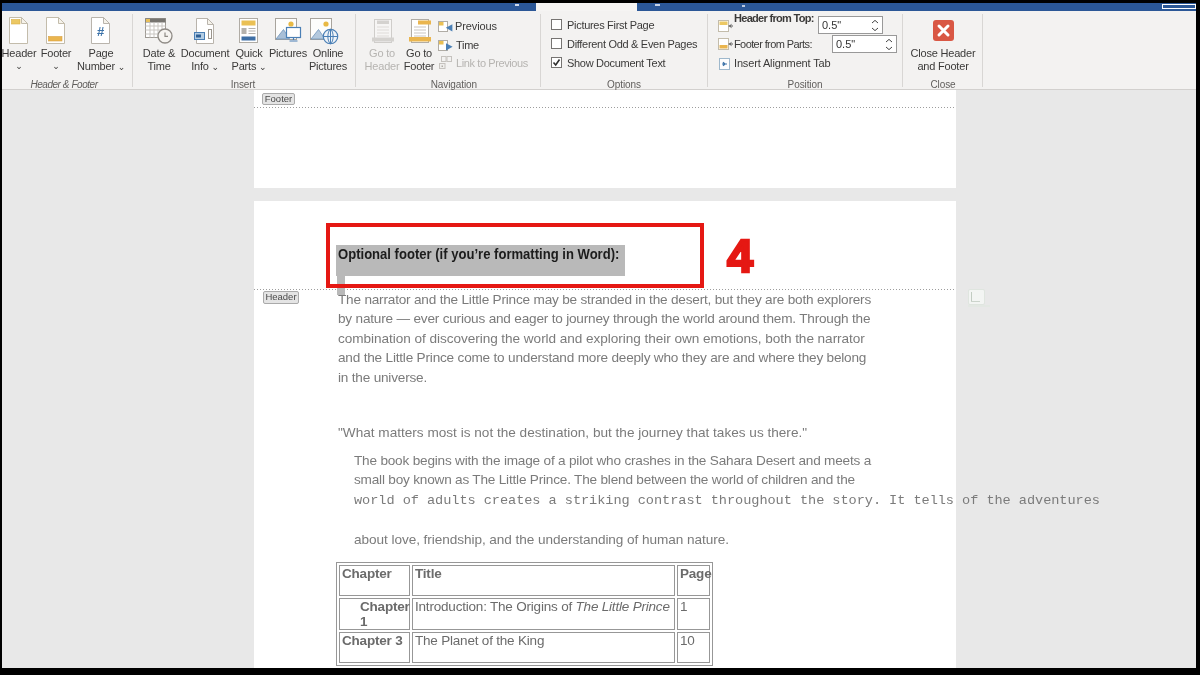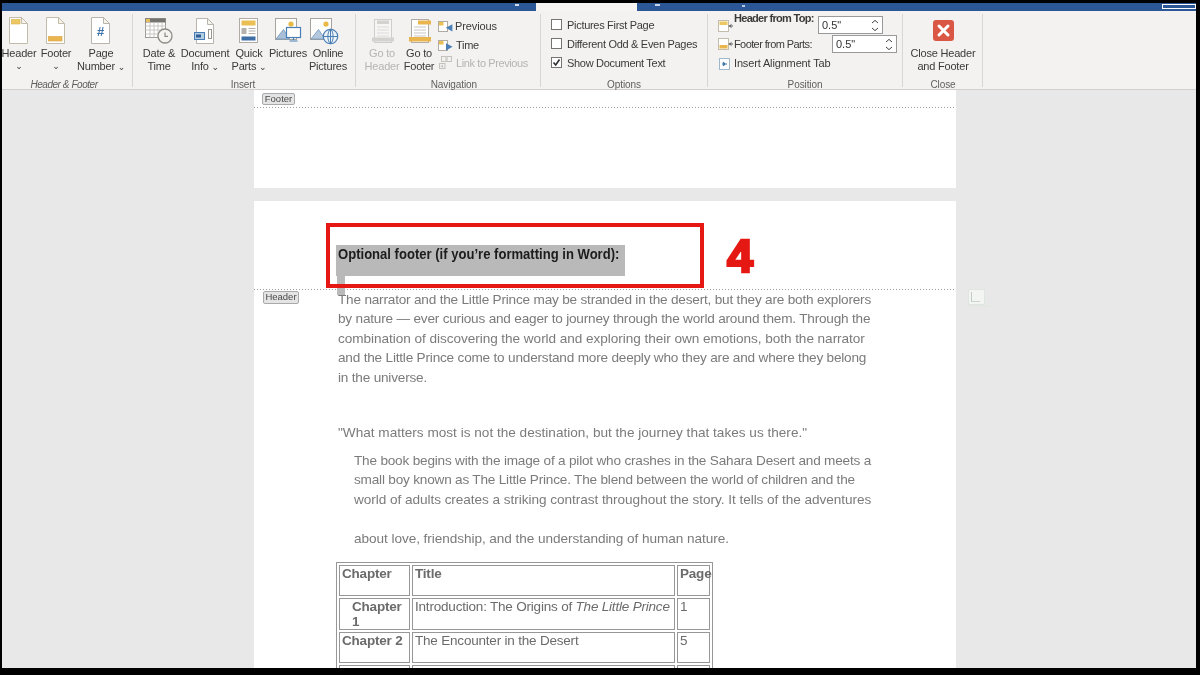--- a/index.html
+++ b/index.html
@@ -216,46 +216,41 @@
     The narrator and the Little Prince may be stranded in the desert, but they are both explorers<br>
     by nature — ever curious and eager to journey through the world around them. Through the<br>
     <span style="letter-spacing:-0.05px;">combination of discovering the world and exploring their own emotions, both the narrator</span><br>
     and the Little Prince come to understand more deeply who they are and where they belong<br>
     in the universe.
   </div>
   <div class="bodytext" style="left:338px;top:423px;letter-spacing:0;">"What matters most is not the destination, but the journey that takes us there."</div>
   <div class="bodytext" style="left:354px;top:451px;">
     The book begins with the image of a pilot who crashes in the Sahara Desert and meets a<br>
     small boy known as The Little Prince. The blend between the world of children and the<br>
-    <span style="letter-spacing:-0.05px;">world of adults creates a striking contrast throughout the story. It tells of the adventures</span><br>
+    <span style="letter-spacing:-0.05px;font-family:Liberation Mono, monospace;">world of adults creates a striking contrast throughout the story. It tells of the adventures</span><br>
     <br>
     <span style="letter-spacing:-0.06px;">about love, friendship, and the understanding of human nature.</span>
   </div>
 
   <table style="position:absolute;left:336px;top:562px;border-collapse:separate;border-spacing:2px;border:1px solid #979797;font-size:13.5px;color:#6b6b6b;table-layout:fixed;width:374px;letter-spacing:-0.2px;">
     <colgroup>
         <col style="width:71px;">
         <col style="width:263px;">
         <col style="width:33px;">
       </colgroup>
     <tbody>
         <tr>
       <td style="border:1px solid #979797;height:31px;vertical-align:top;padding:0 2px;font-weight:bold;">Chapter</td>
       <td style="border:1px solid #979797;vertical-align:top;padding:0 2px;font-weight:bold;">Title</td>
       <td style="border:1px solid #979797;vertical-align:top;padding:0 2px;font-weight:bold;">Page</td>
     </tr>
     <tr>
-      <td style="border:1px solid #979797;height:31px;vertical-align:top;padding:0 12px;font-weight:bold;">Chapter 1</td>
+      <td style="border:1px solid #979797;height:31px;vertical-align:top;padding:0 20px;font-weight:bold;">Chapter 1</td>
       <td style="border:1px solid #979797;vertical-align:top;padding:0 2px;margin-top:45px;">Introduction: The Origins of <i>The Little Prince</i></td>
       <td style="border:1px solid #979797;vertical-align:top;padding:0 2px;">1</td>
-    </tr>
-    <tr>
-      <td style="border:1px solid #979797;height:31px;vertical-align:top;padding:0 2px;font-weight:bold;">Chapter 2</td>
-      <td style="border:1px solid #979797;vertical-align:top;padding:0 2px;">The Encounter in the Desert</td>
-      <td style="border:1px solid #979797;vertical-align:top;padding:0 2px;">5</td>
     </tr>
     <tr>
       <td style="border:1px solid #979797;height:31px;vertical-align:top;padding:0 2px;font-weight:bold;">Chapter 3</td>
       <td style="border:1px solid #979797;vertical-align:top;padding:0 2px;">The Planet of the King</td>
       <td style="border:1px solid #979797;vertical-align:top;padding:0 2px;">10</td>
     </tr>
   </tbody>
     </table>
 </div>
 

